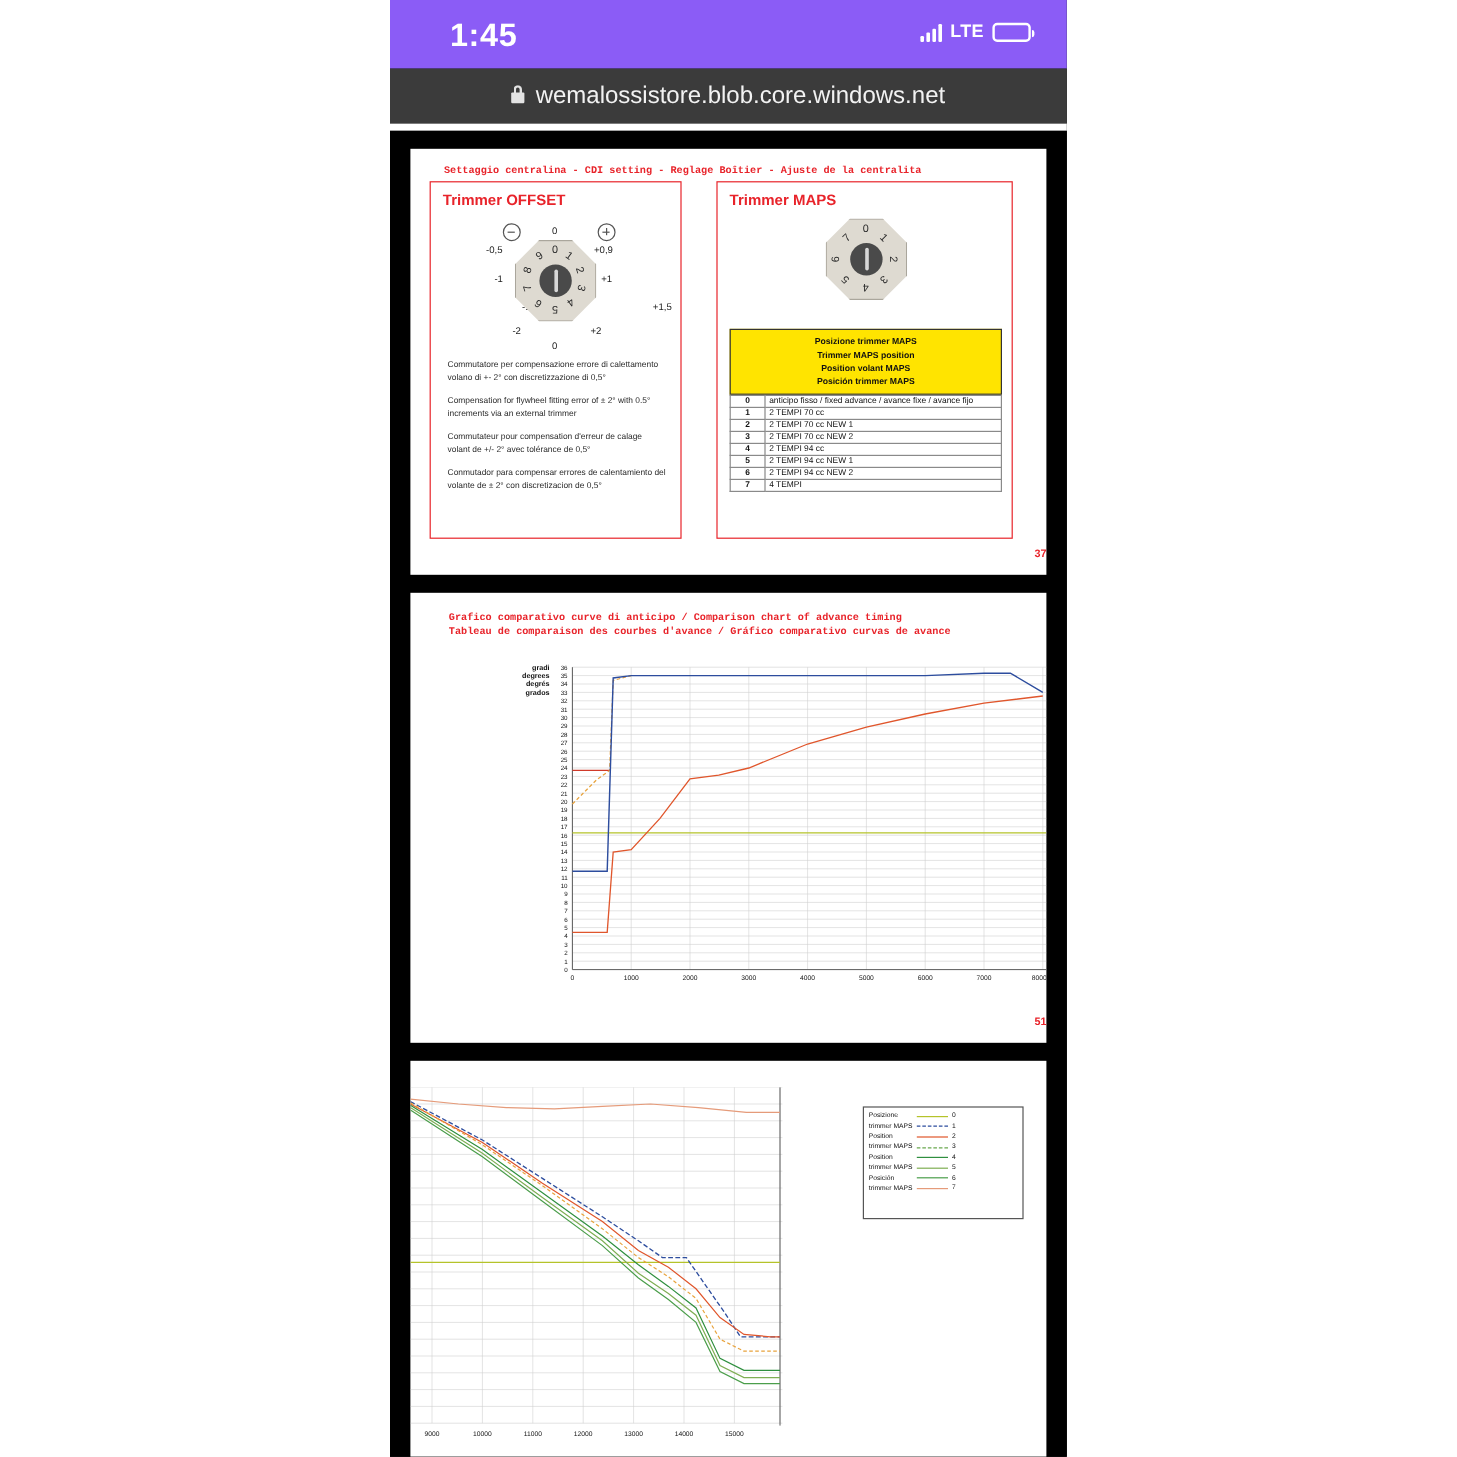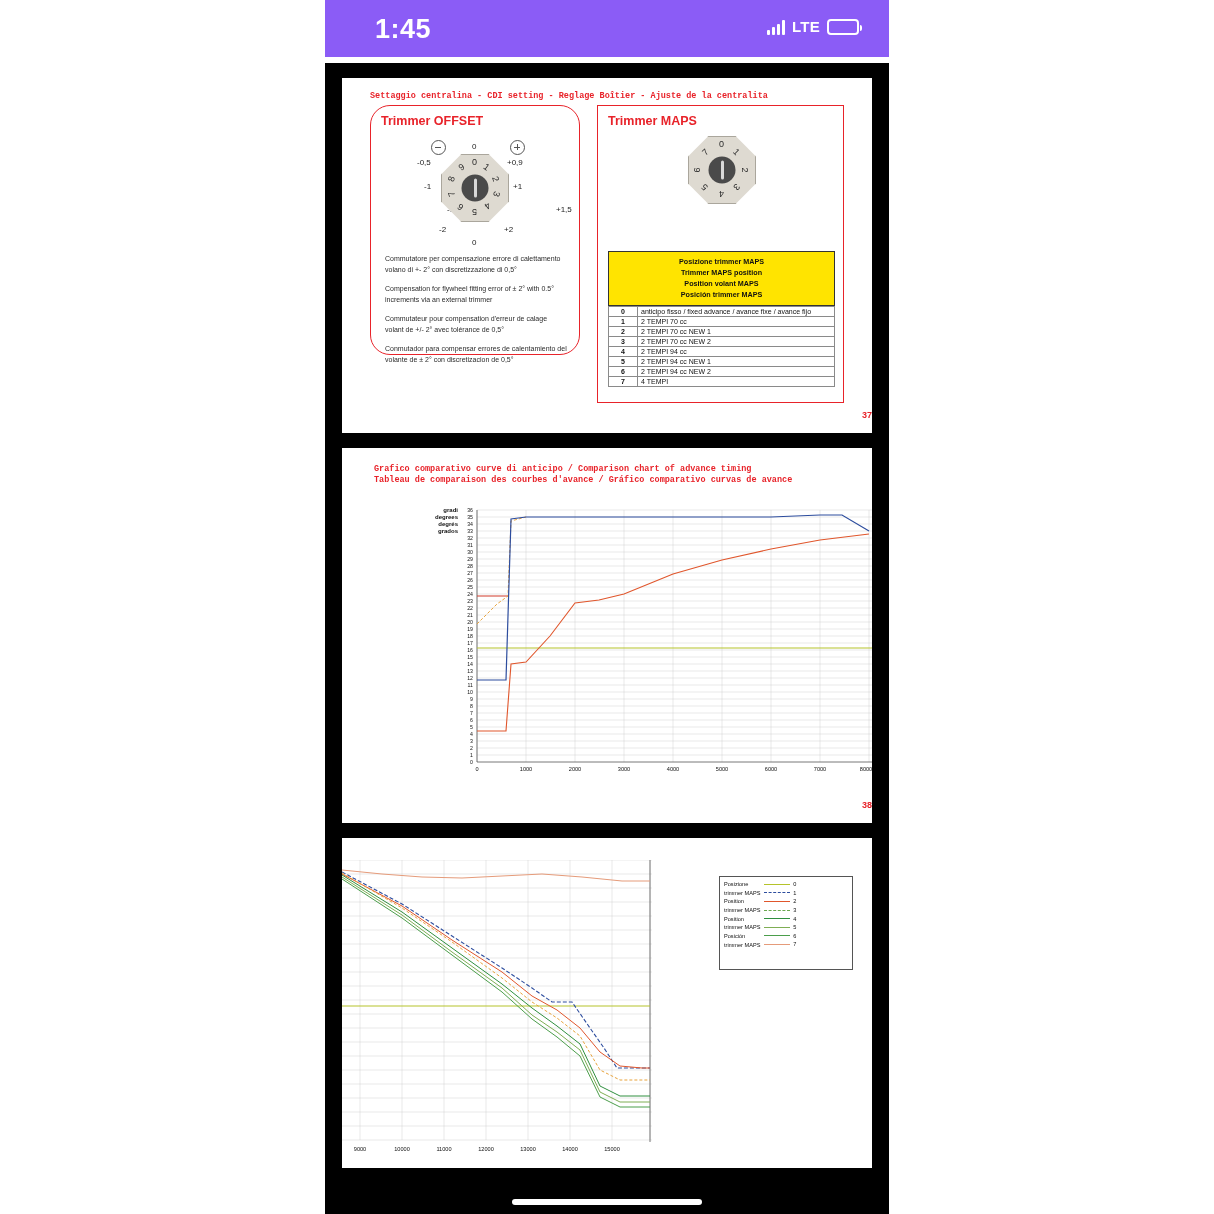--- a/index.html
+++ b/index.html
@@ -135,28 +135,32 @@
           <i></i>
           <i></i>
           <i></i>
           <i></i>
         </span>
       <span class="lte">LTE</span>
       <span class="battery"><span class="fill"></span></span>
     </div>
   </div>
 
+  <div class="urlbar">
+    <span class="lock"></span>
+    <span class="url">wemalossistore.blob.core.windows.net</span>
+  </div>
   <div class="urlbar-shadow"></div>
 
   <div class="viewport">
 
     <div class="page page1">
       <div class="pg-title" style="position:absolute;left:28px;top:13px;">Settaggio centralina - CDI setting - Reglage Boîtier - Ajuste de la centralita</div>
 
-      <div class="panel" style="left:28px;top:27px;width:210px;height:250px;border-radius:20px;">
+      <div class="panel" style="left:16px;top:27px;width:210px;height:298px;">
         <div class="panel-title">Trimmer OFFSET</div>
 
         <div style="position:absolute;left:0;top:28px;width:210px;height:115px;">
 
           <div style="position:absolute;left:60px;top:6px;width:13px;height:13px;border:1px solid #555;border-radius:50%;">
             <div style="position:absolute;left:3px;top:5.5px;width:6px;height:1px;background:#555;"></div>
           </div>
           <div style="position:absolute;left:139px;top:6px;width:13px;height:13px;border:1px solid #555;border-radius:50%;">
             <div style="position:absolute;left:3px;top:5.5px;width:6px;height:1px;background:#555;"></div>
             <div style="position:absolute;left:5.5px;top:3px;width:1px;height:6px;background:#555;"></div>
@@ -204,21 +208,21 @@
           <span class="dial-num" style="left:45px;top:10px;transform:rotate(45deg);">1</span>
           <span class="dial-num" style="left:53px;top:28px;transform:rotate(90deg);">2</span>
           <span class="dial-num" style="left:45px;top:45px;transform:rotate(135deg);">3</span>
           <span class="dial-num" style="left:30px;top:52px;transform:rotate(180deg);">4</span>
           <span class="dial-num" style="left:13px;top:45px;transform:rotate(225deg);">5</span>
           <span class="dial-num" style="left:5px;top:28px;transform:rotate(270deg);">6</span>
           <span class="dial-num" style="left:14px;top:10px;transform:rotate(315deg);">7</span>
           <span class="knob"></span>
         </div>
 
-        <div style="position:absolute;left:10px;top:122px;width:227px;margin-top:23px;">
+        <div style="position:absolute;left:10px;top:122px;width:227px;">
           <div class="maps-head">
             <div>Posizione trimmer MAPS</div>
             <div>Trimmer MAPS position</div>
             <div>Position volant MAPS</div>
             <div>Posición trimmer MAPS</div>
           </div>
           <table class="maps">
             <tbody>
               <tr>
                 <td class="idx">0</td>
@@ -384,21 +388,21 @@
           <polyline points="135,106 166,106" fill="none" stroke="#d03a2a" stroke-width="1"></polyline>
 
           <polyline points="135,134 145,124 155,114 166,106 169,31 184,27" fill="none" stroke="#e8a33d" stroke-width="1" stroke-dasharray="3,2"></polyline>
 
           <polyline points="135,190 164,190 169,29 184,27 233,27 282,27 331,27 380,27 429,27 478,25 500,25 527,41" fill="none" stroke="#2d4d9e" stroke-width="1.2"></polyline>
 
           <polyline points="135,241 164,241 169,174 184,172 208,146 233,113 257,110 282,104 331,84 380,70 429,59 478,50 527,44" fill="none" stroke="#e0562c" stroke-width="1.1"></polyline>
         </svg>
       </div>
 
-      <div class="pagenum" style="position:absolute;left:0;top:352px;width:530px;">38</div>
+      <div class="pagenum" style="position:absolute;left:0;top:352px;width:530px;">51</div>
     </div>
 
     <div class="page page3">
       <div class="chart-area" style="left:0;top:22px;">
         <svg width="530" height="300" viewBox="0 0 530 300">
           <g stroke="#d0d0d0" stroke-width="0.5">
             <line x1="0" y1="0" x2="310" y2="0"></line>
             <line x1="0" y1="14" x2="310" y2="14"></line>
             <line x1="0" y1="28" x2="310" y2="28"></line>
             <line x1="0" y1="42" x2="310" y2="42"></line>

